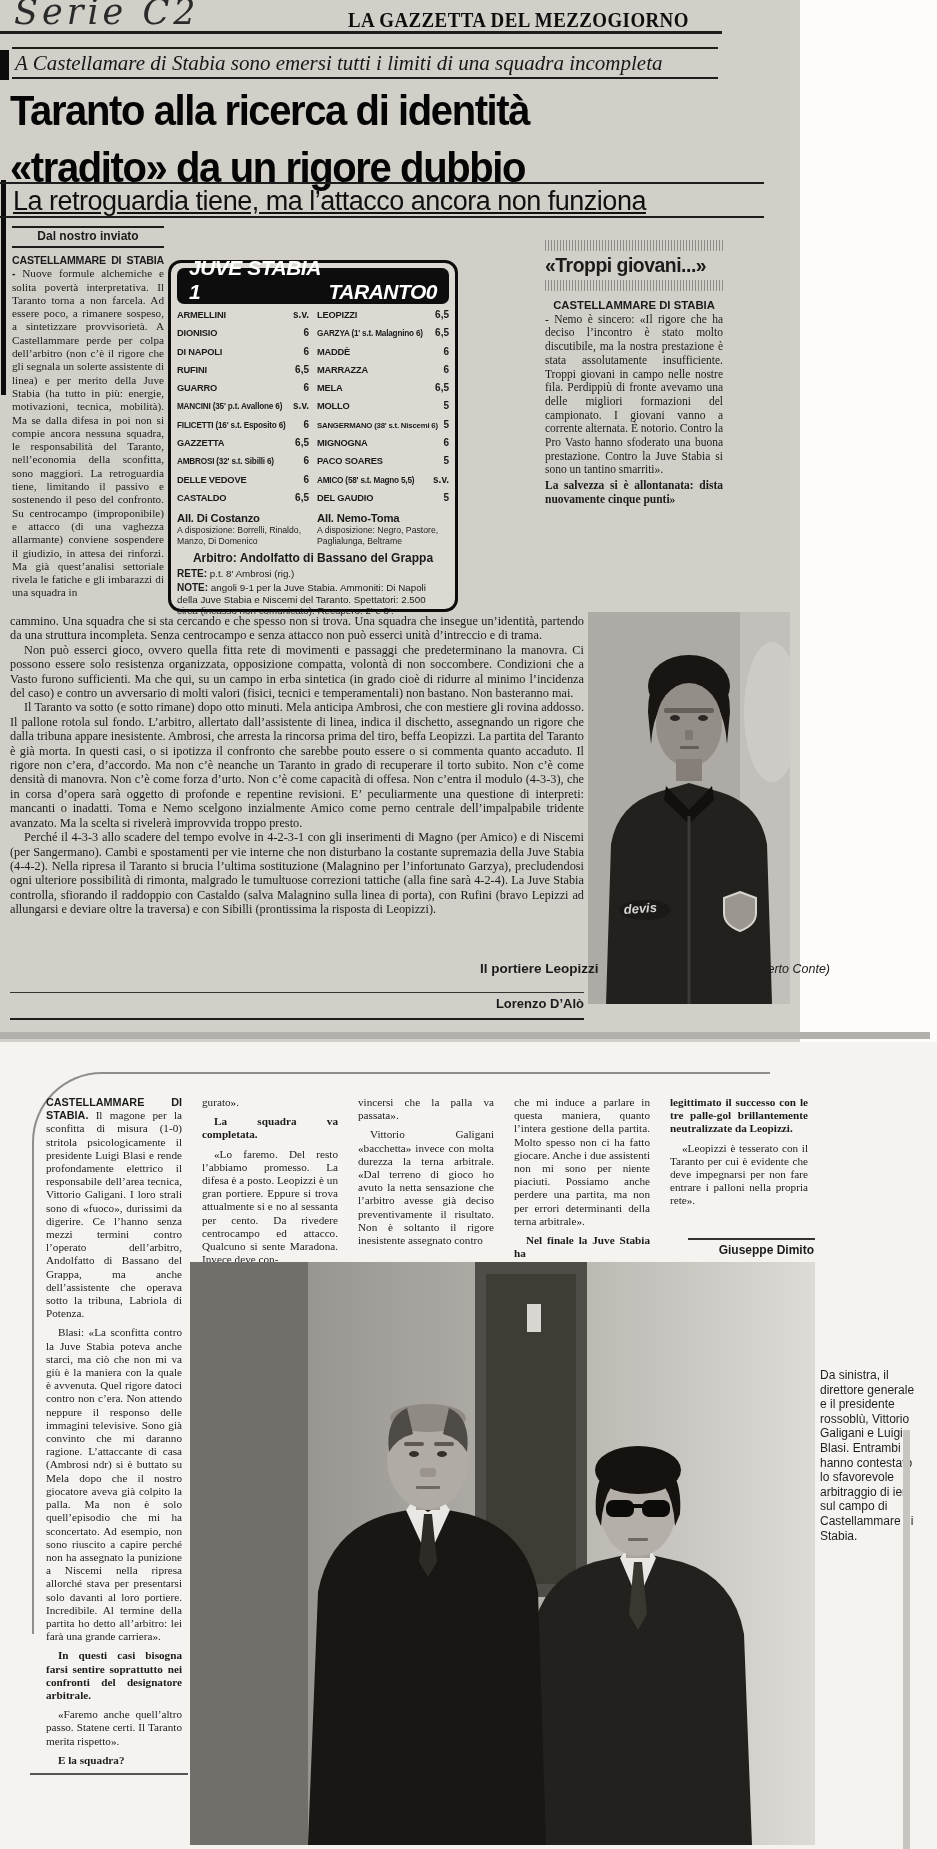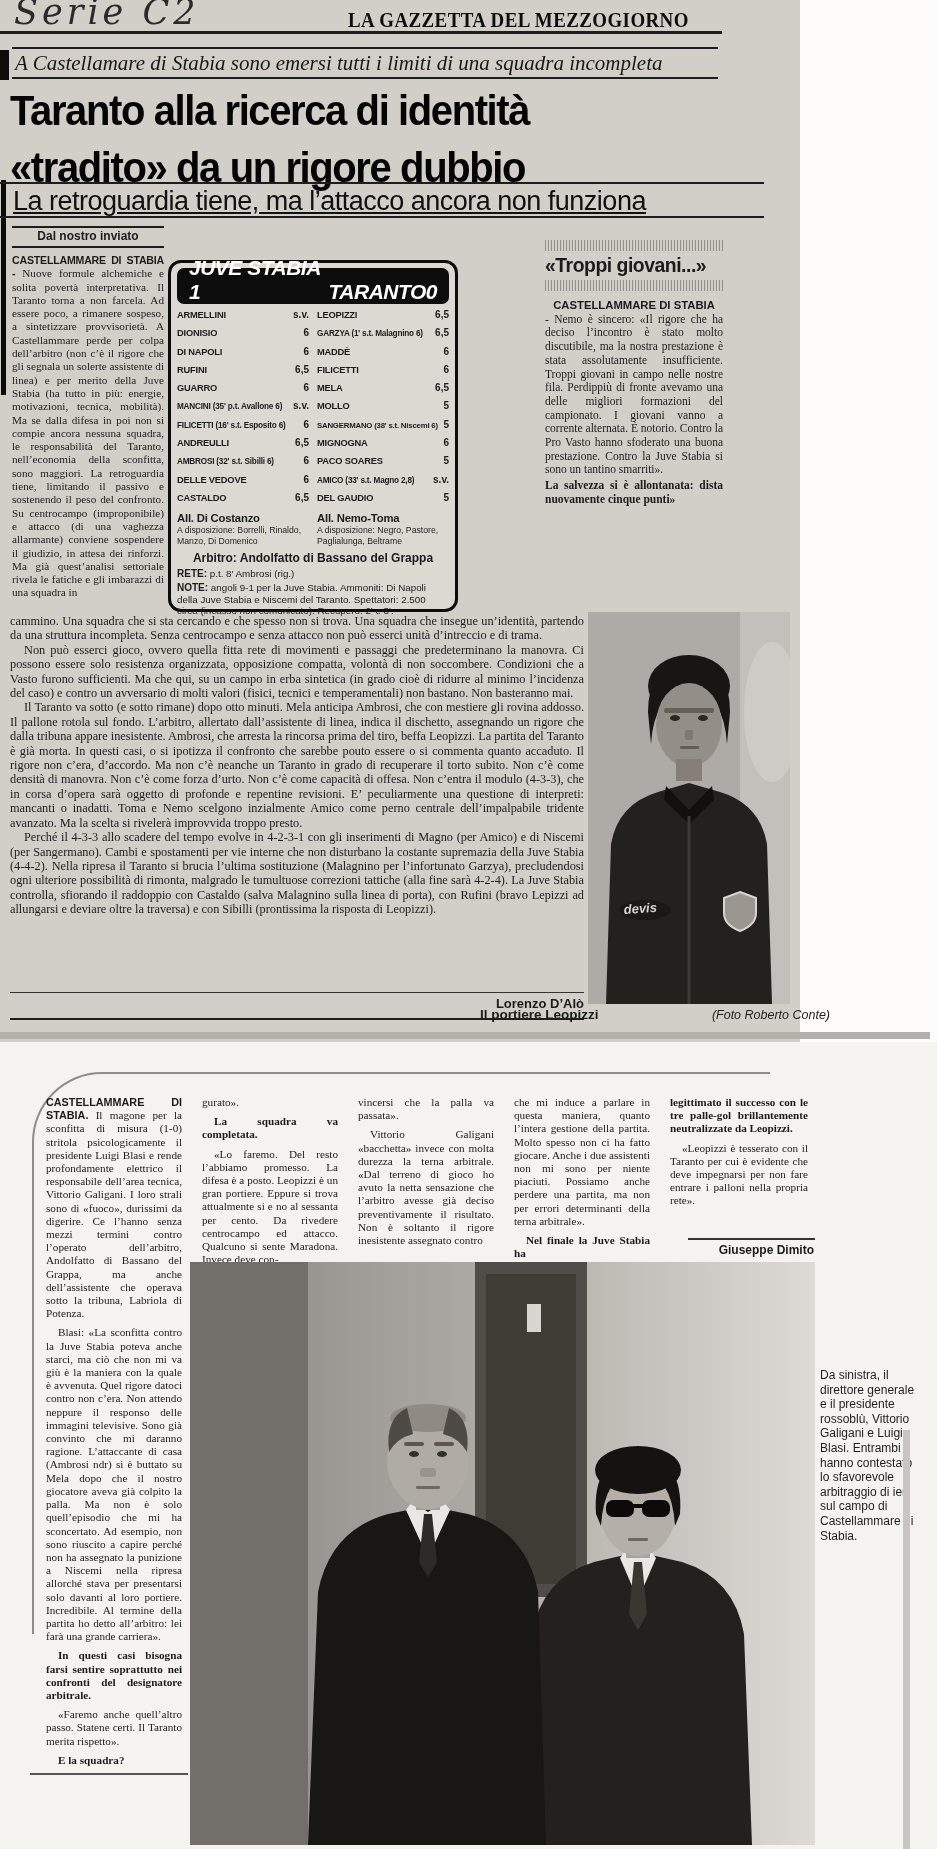--- a/index.html
+++ b/index.html
@@ -36,21 +36,21 @@
   .sidecol{left:545px;top:240px;width:178px;}
   .hatch{height:11px;background:repeating-linear-gradient(90deg,#8f8d89 0 1px,#d2cfc9 1px 3px);}
   .sidetitle{font-family:"Liberation Sans",sans-serif;font-weight:800;font-size:20px;letter-spacing:-.5px;margin:3px 0;transform:scaleX(.97);transform-origin:left;white-space:nowrap;}
   .sidebody{font-size:11.5px;line-height:13.7px;text-align:justify;margin-top:8px;}
   .sidebody p{margin:0 0 2px 0;}
   .sd{display:block;text-align:center;font-family:"Liberation Sans",sans-serif;font-weight:bold;font-size:11.3px;}
   .boldp{font-weight:bold;}
   .gdim{font-family:"Liberation Sans",sans-serif;font-weight:bold;font-style:italic;font-size:10.5px;}
 
   .portrait{left:588px;top:612px;width:202px;height:392px;}
-  .topcaption{left:440px;top:1007px;width:350px;display:flex;justify-content:space-between;align-items:flex-end;padding-left:40px;}
+  .topcaption{left:440px;top:961px;width:350px;display:flex;justify-content:space-between;align-items:flex-end;padding-left:40px;}
   .capname{font-family:"Liberation Sans",sans-serif;font-weight:bold;font-size:13.5px;}
   .capcredit{font-family:"Liberation Sans",sans-serif;font-style:italic;font-size:12.5px;color:#222;}
 
   .bodycont{left:10px;top:614px;width:574px;font-size:12.3px;line-height:14.4px;text-align:justify;}
   .bodycont p{margin:0;text-indent:14px;}
   .bodycont p.noindent{text-indent:0;}
   .sigrow{left:10px;top:992px;width:574px;border-top:1.5px solid #333;text-align:right;font-family:"Liberation Sans",sans-serif;font-weight:bold;font-size:13px;padding-top:3px;}
   .divider{left:0;top:1032px;width:930px;height:7px;background:#b3b0ab;}
 
   .cardborder{left:32px;top:1072px;width:736px;height:560px;border-top:2px solid #8d8d8d;border-left:2px solid #8d8d8d;border-top-left-radius:70px;pointer-events:none;}
@@ -136,21 +136,21 @@
           </div>
         <div class="prow">
             <span class="pn" style="font-size:8.2px;">MANCINI (35' p.t. Avallone 6)</span>
             <span class="pr">s.v.</span>
           </div>
         <div class="prow">
             <span class="pn" style="font-size:8.2px;">FILICETTI (16' s.t. Esposito 6)</span>
             <span class="pr">6</span>
           </div>
         <div class="prow">
-            <span class="pn">ANDREULLI</span>
+            <span class="pn">GAZZETTA</span>
             <span class="pr">6,5</span>
           </div>
         <div class="prow">
             <span class="pn" style="font-size:8.2px;">AMBROSI (32' s.t. Sibilli 6)</span>
             <span class="pr">6</span>
           </div>
         <div class="prow">
             <span class="pn">DELLE VEDOVE</span>
             <span class="pr">6</span>
           </div>
@@ -168,21 +168,21 @@
           </div>
         <div class="prow">
             <span class="pn" style="font-size:8.2px;">GARZYA (1' s.t. Malagnino 6)</span>
             <span class="pr">6,5</span>
           </div>
         <div class="prow">
             <span class="pn">MADDÈ</span>
             <span class="pr">6</span>
           </div>
         <div class="prow">
-            <span class="pn">FILICETTI</span>
+            <span class="pn">MARRAZZA</span>
             <span class="pr">6</span>
           </div>
         <div class="prow">
             <span class="pn">MELA</span>
             <span class="pr">6,5</span>
           </div>
         <div class="prow">
             <span class="pn">MOLLO</span>
             <span class="pr">5</span>
           </div>
@@ -192,21 +192,21 @@
           </div>
         <div class="prow">
             <span class="pn">MIGNOGNA</span>
             <span class="pr">6</span>
           </div>
         <div class="prow">
             <span class="pn">PACO SOARES</span>
             <span class="pr">5</span>
           </div>
         <div class="prow">
-            <span class="pn" style="font-size:8.2px;">AMICO (33' s.t. Magno 2,8)</span>
+            <span class="pn" style="font-size:8.2px;">AMICO (58' s.t. Magno 5,5)</span>
             <span class="pr">s.v.</span>
           </div>
         <div class="prow">
             <span class="pn">DEL GAUDIO</span>
             <span class="pr">5</span>
           </div>
         <div class="coach">All. Nemo-Toma</div>
         <div class="bench">A disposizione: Negro, Pastore, Paglialunga, Beltrame</div>
       </div>
     </div>

